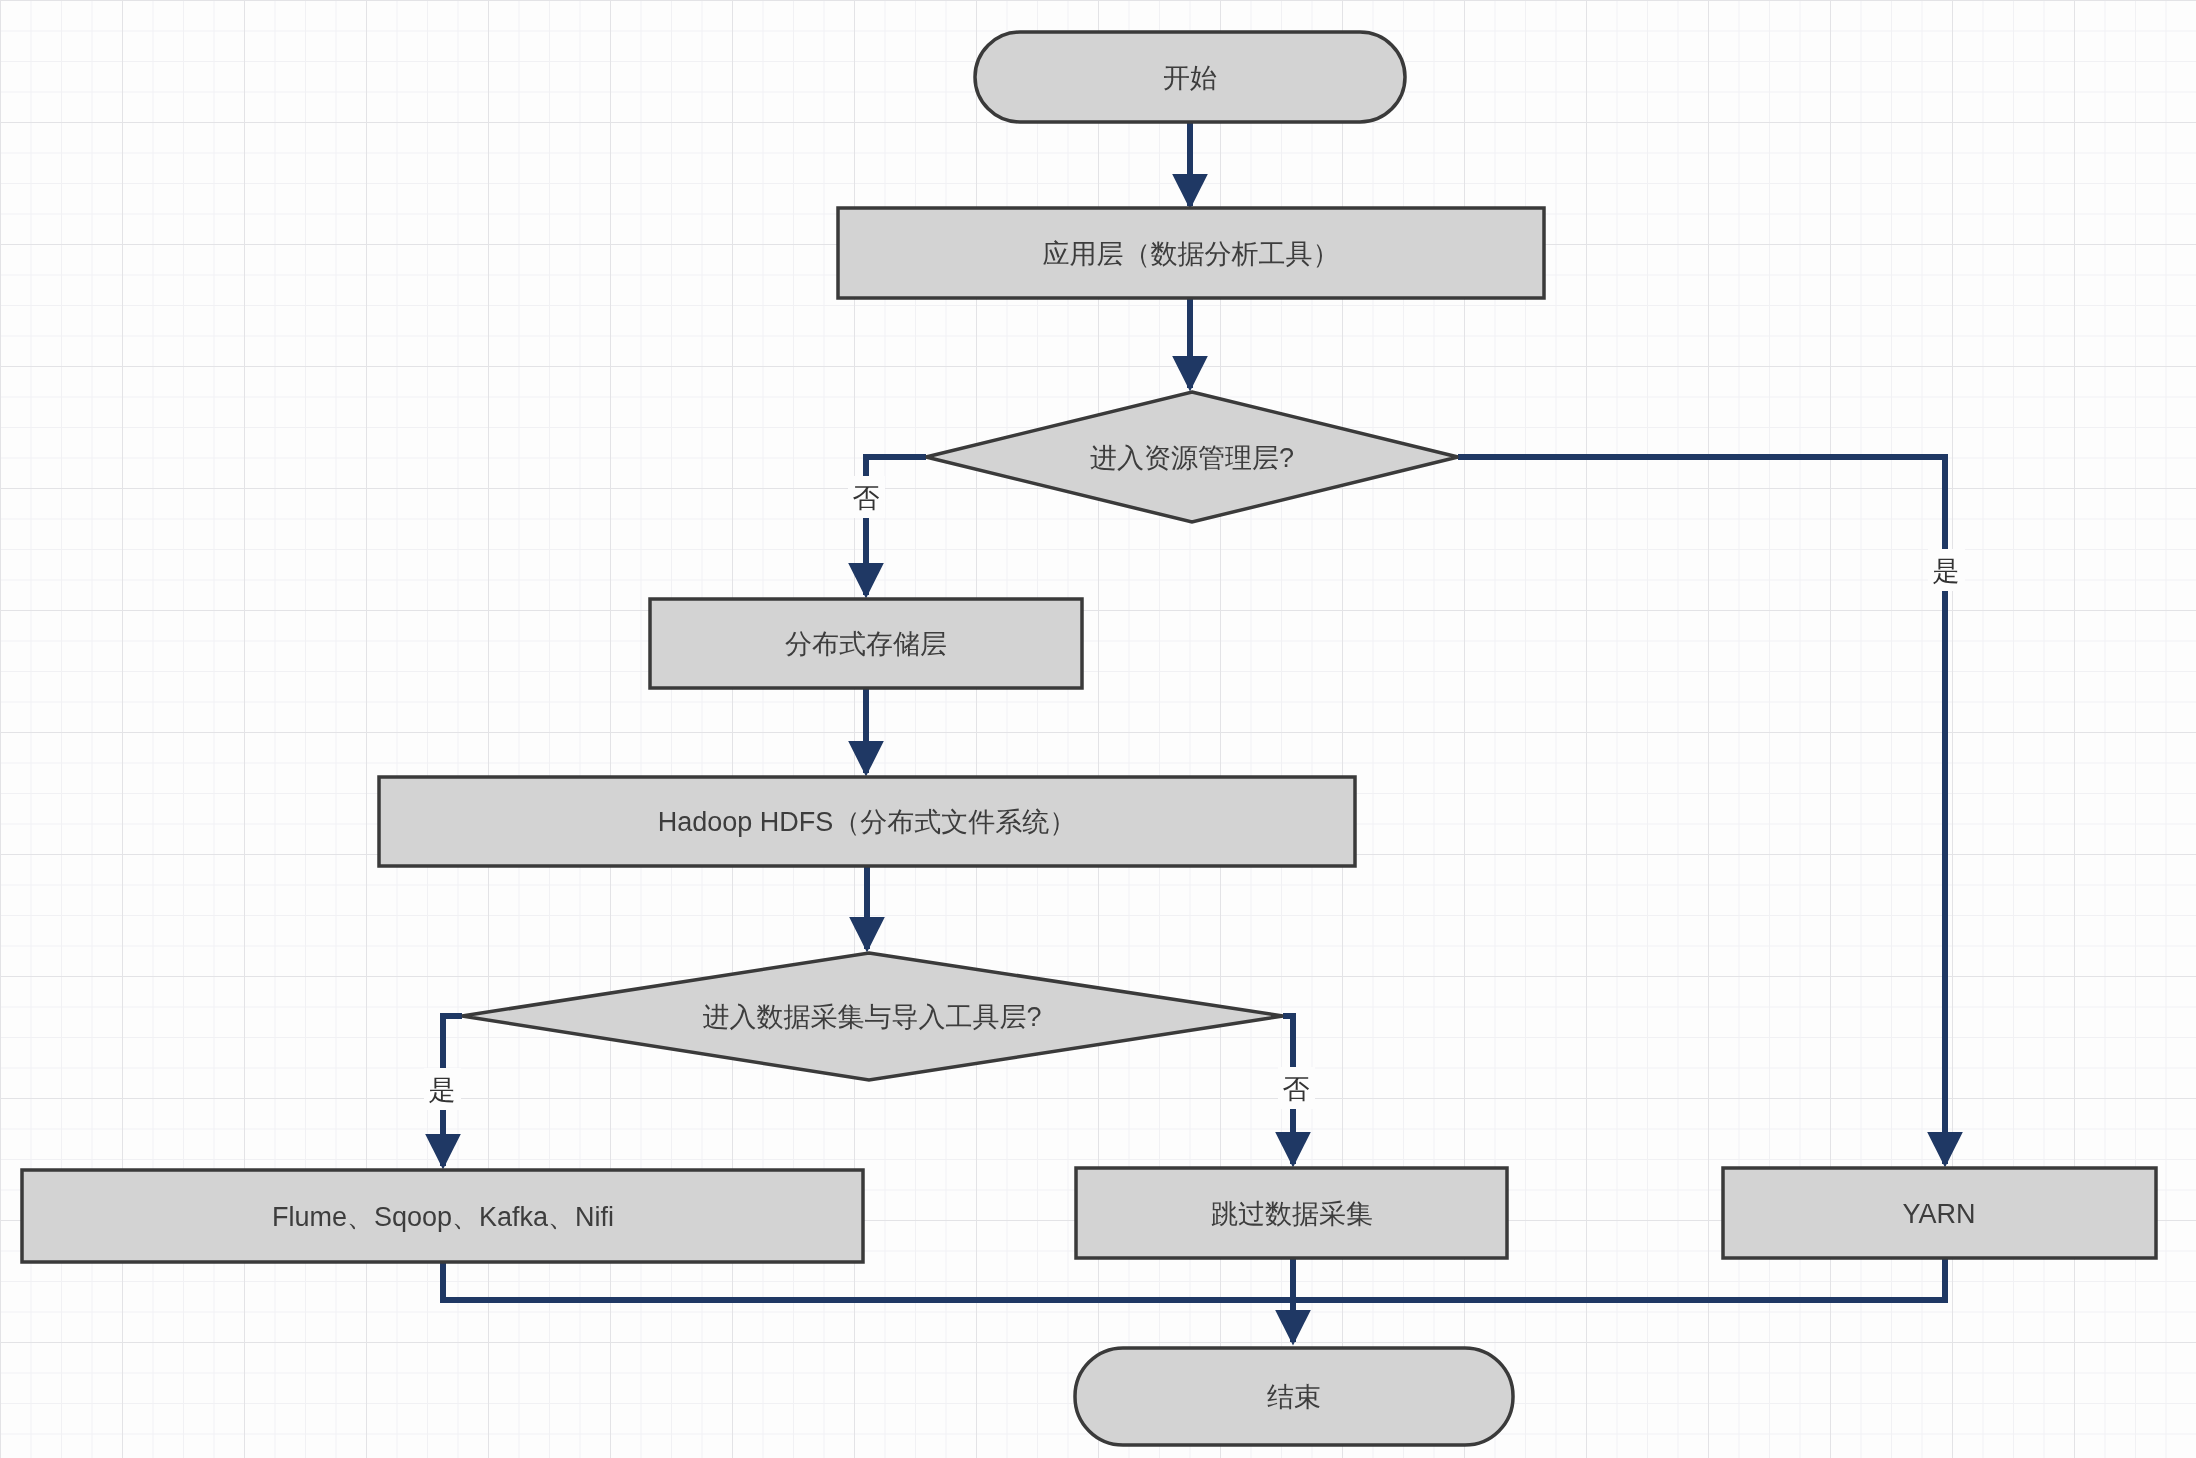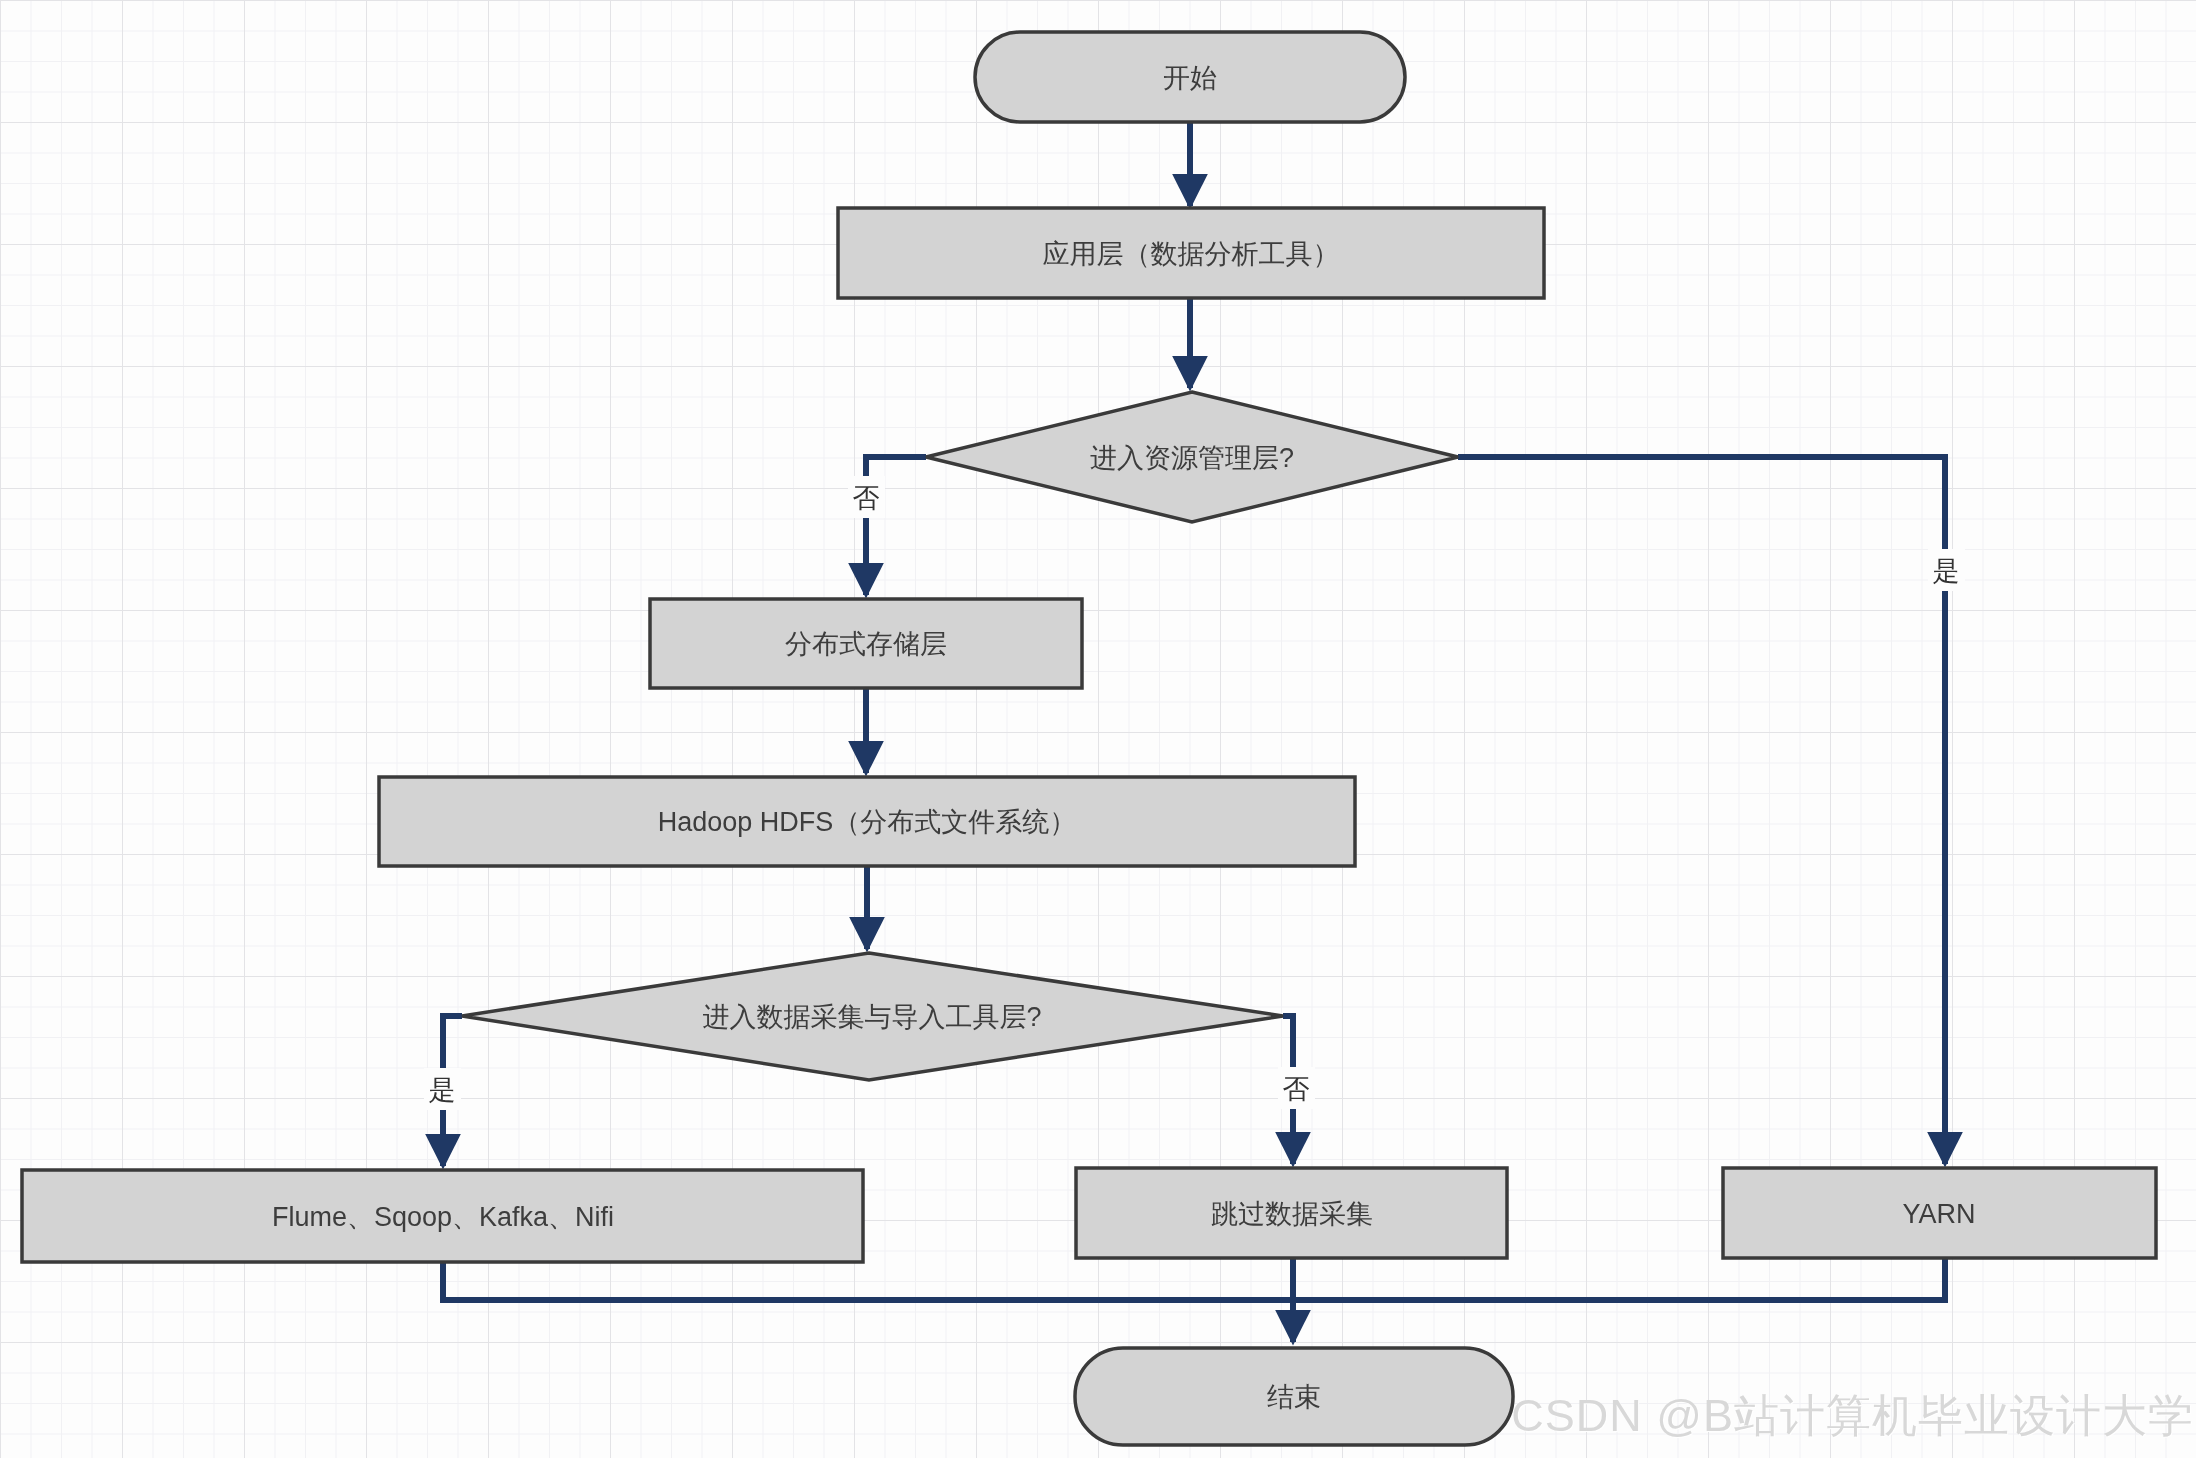--- a/index.html
+++ b/index.html
@@ -149,14 +149,13 @@
         <text class="node-label" x="1939" y="1214">YARN</text>
       </g>
 
       <g>
         <rect class="node-shape" x="1075" y="1348" width="438" height="97" rx="48" ry="48"></rect>
         <text class="node-label" x="1294" y="1397">结束</text>
       </g>
     </g>
   </svg>
 
-  <div class="watermark">CSDN @B站计算机毕业设计大学</div>
 </div>
 
 </body></html>

